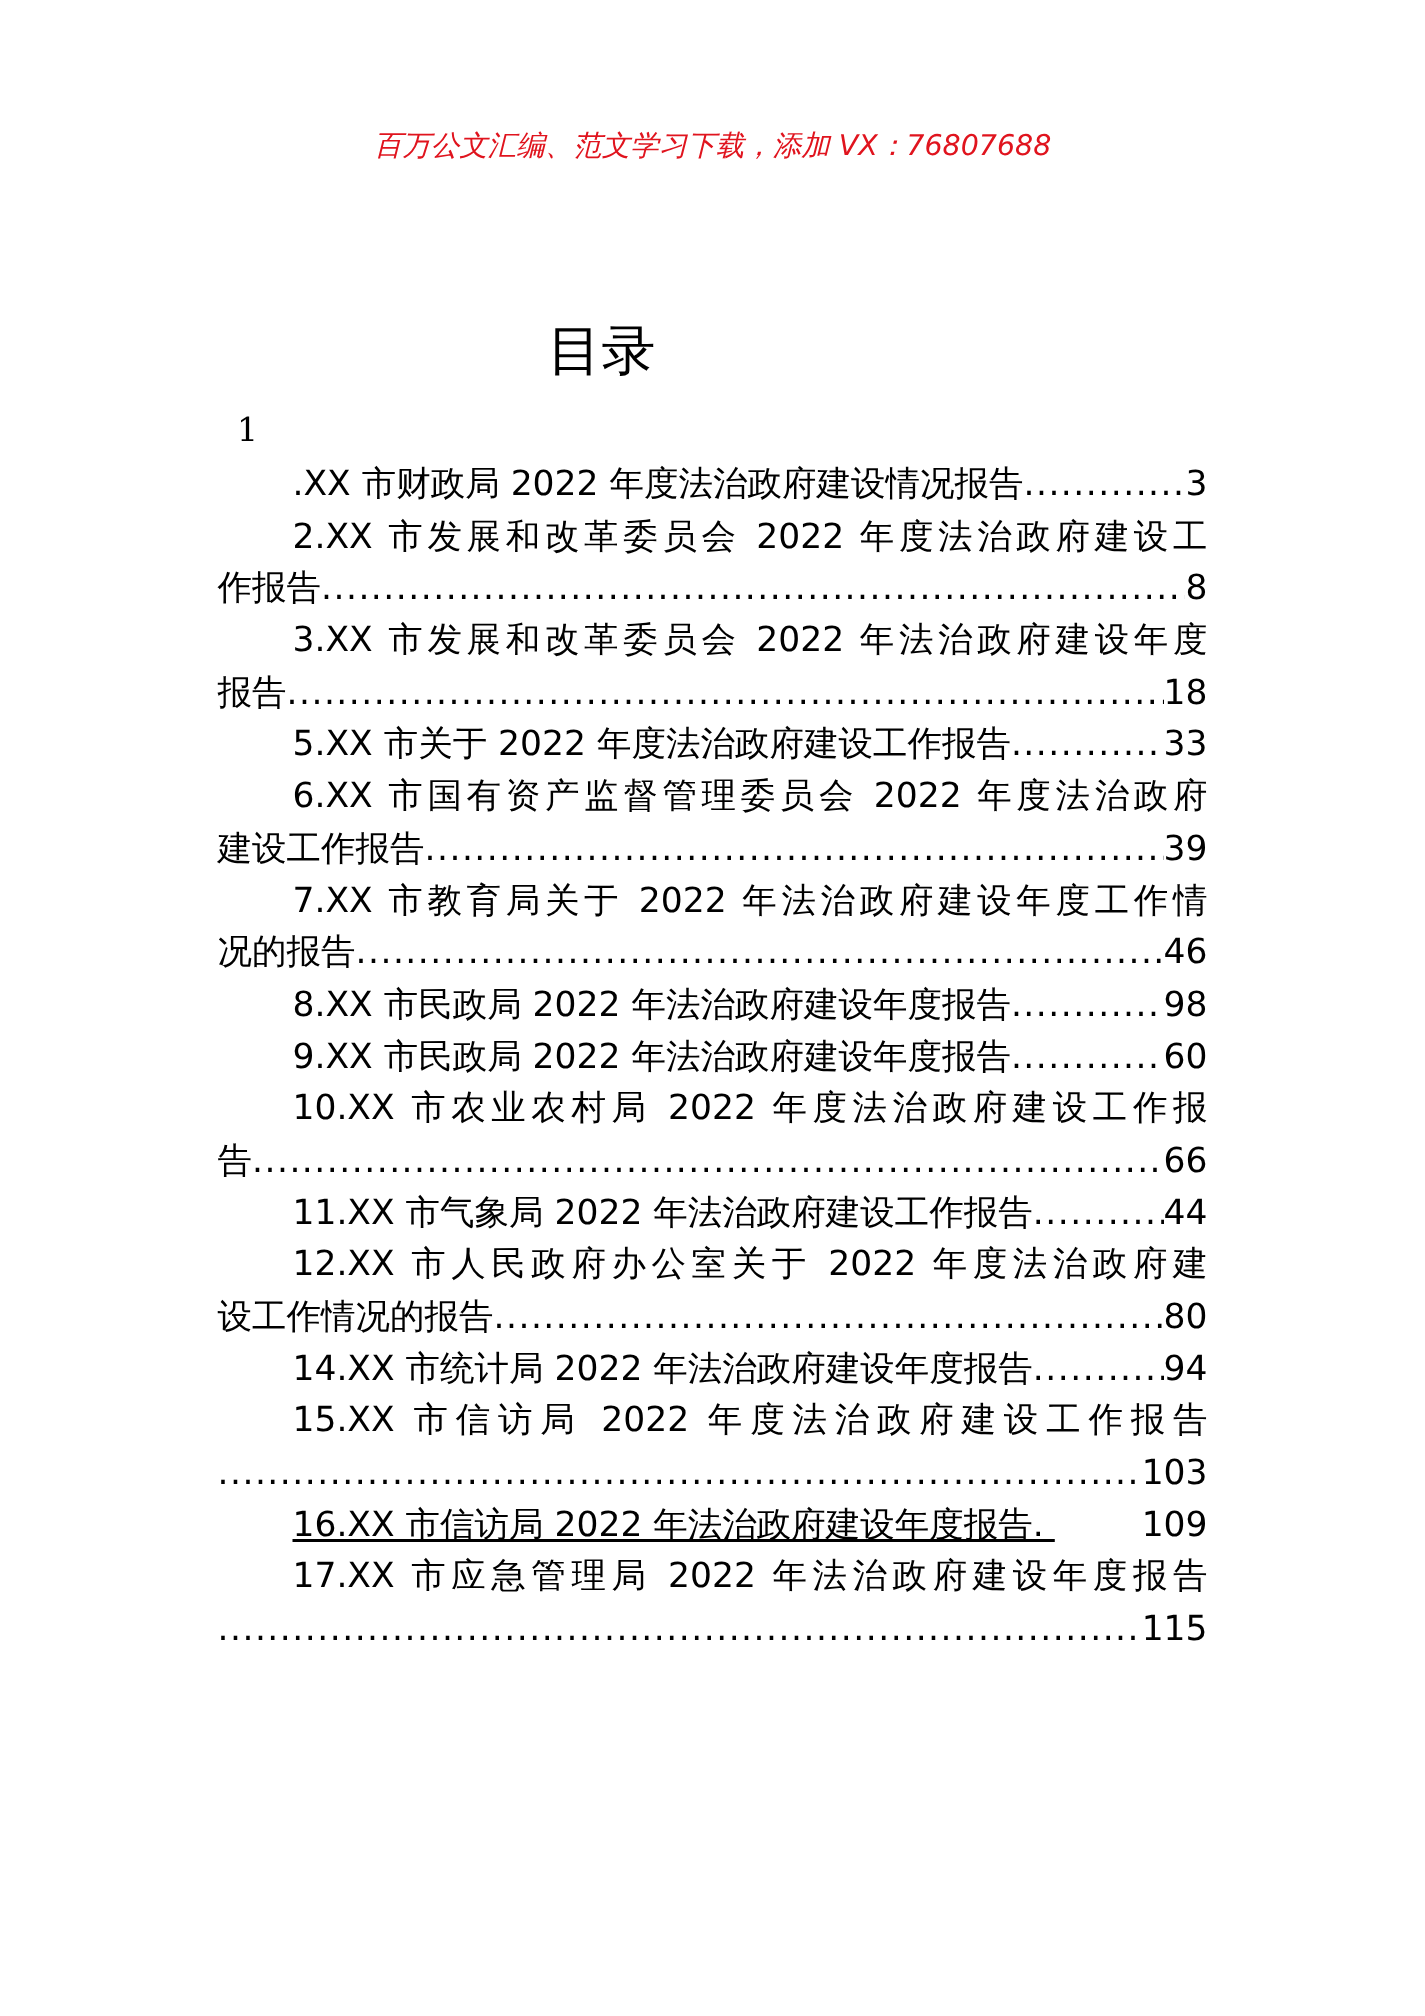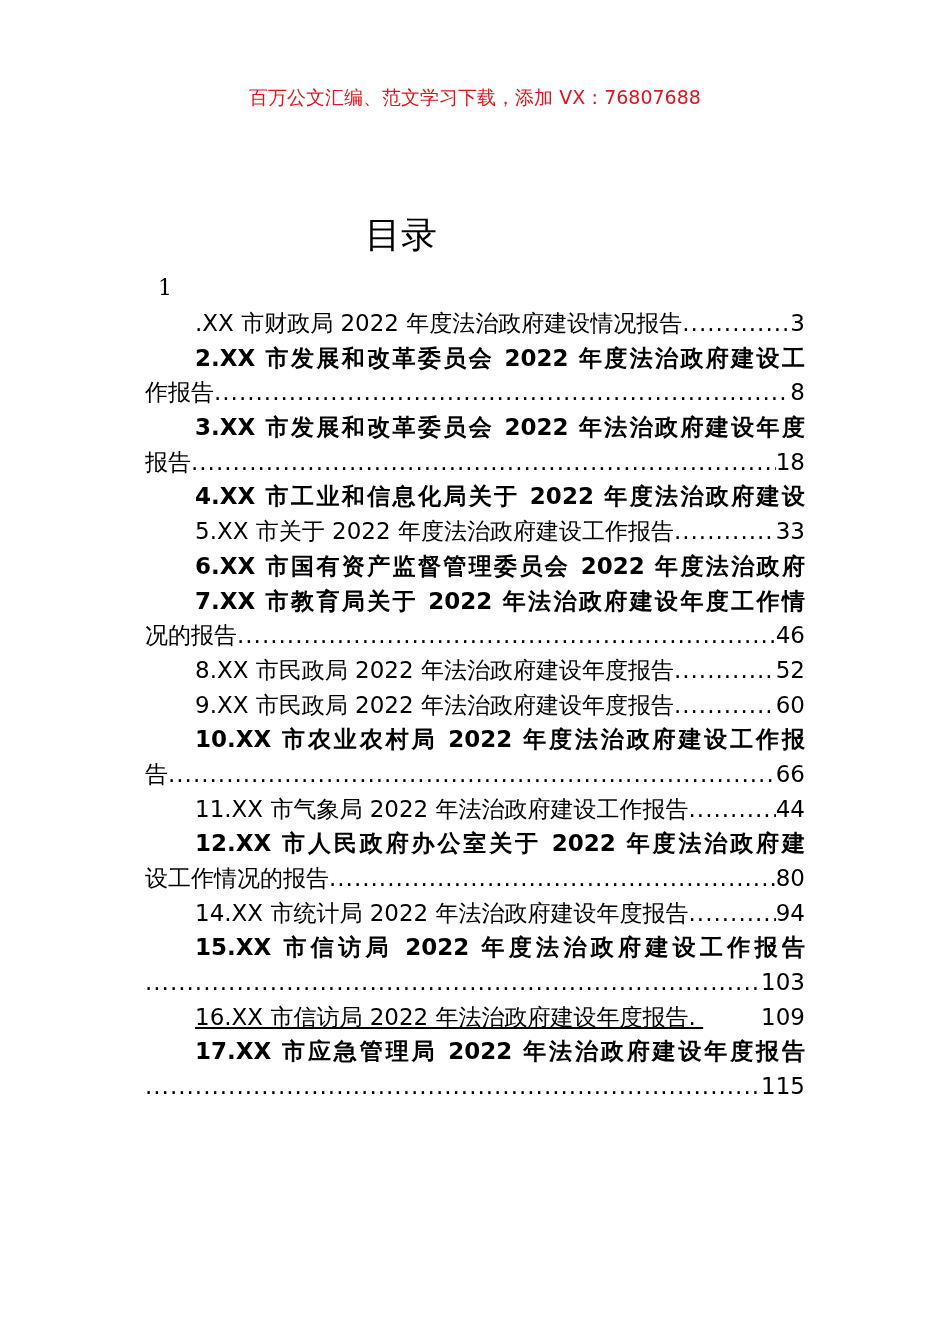--- a/index.html
+++ b/index.html
@@ -18,20 +18,21 @@
     .watermark {
       position: absolute;
       top: 84px;
       left: 0;
       width: 950px;
       text-align: center;
       font-size: 19px;
       color: #e0141e;
       letter-spacing: 0px;
       line-height: 26px;
+      font-style: italic;
     }
     .toc-title {
       position: absolute;
       top: 212px;
       left: 0;
       width: 802px;
       text-align: center;
       font-size: 36px;
       line-height: 46px;
       color: #000;
@@ -66,21 +67,20 @@
       padding-left: 50px;
     }
     .line .txt {
       flex: 0 0 auto;
     }
     .line .full {
       flex: 1 1 auto;
       overflow: hidden;
       text-align: justify;
       text-align-last: justify;
-      font-weight: bold;
     }
     .leader {
       flex: 1 1 auto;
       overflow: hidden;
       white-space: nowrap;
       letter-spacing: 1px;
       min-width: 12px;
     }
     .leader::before {
       content: "................................................................................................................................................................";
@@ -124,55 +124,57 @@
       <span class="full">3.XX 市发展和改革委员会 2022 年法治政府建设年度</span>
     </div>
     <div class="line">
       <span class="txt">报告</span>
       <span class="leader"></span>
       <span class="page">18</span>
     </div>
   </div>
 
   <div class="entry">
-    <div class="line first">
-      <span class="full">4.XX 市工业和信息化局关于 2022 年度法治政府建设</span>
-    </div>
   </div>
 
   <div class="entry">
     <div class="line first">
       <span class="txt">5.XX 市关于 2022 年度法治政府建设工作报告</span>
       <span class="leader"></span>
       <span class="page">33</span>
     </div>
   </div>
 
   <div class="entry">
     <div class="line first">
       <span class="full">6.XX 市国有资产监督管理委员会 2022 年度法治政府</span>
     </div>
+    <div class="line">
+      <span class="txt">建设工作报告</span>
+      <span class="leader"></span>
+      <span class="page">39</span>
+    </div>
   </div>
 
   <div class="entry">
     <div class="line first">
       <span class="full">7.XX 市教育局关于 2022 年法治政府建设年度工作情</span>
     </div>
     <div class="line">
       <span class="txt">况的报告</span>
       <span class="leader"></span>
       <span class="page">46</span>
     </div>
   </div>
 
   <div class="entry">
     <div class="line first">
       <span class="txt">8.XX 市民政局 2022 年法治政府建设年度报告</span>
       <span class="leader"></span>
-      <span class="page">52</span>
+      <span class="page">98</span>
     </div>
   </div>
 
   <div class="entry">
     <div class="line first">
       <span class="txt">9.XX 市民政局 2022 年法治政府建设年度报告</span>
       <span class="leader"></span>
       <span class="page">60</span>
     </div>
   </div>

